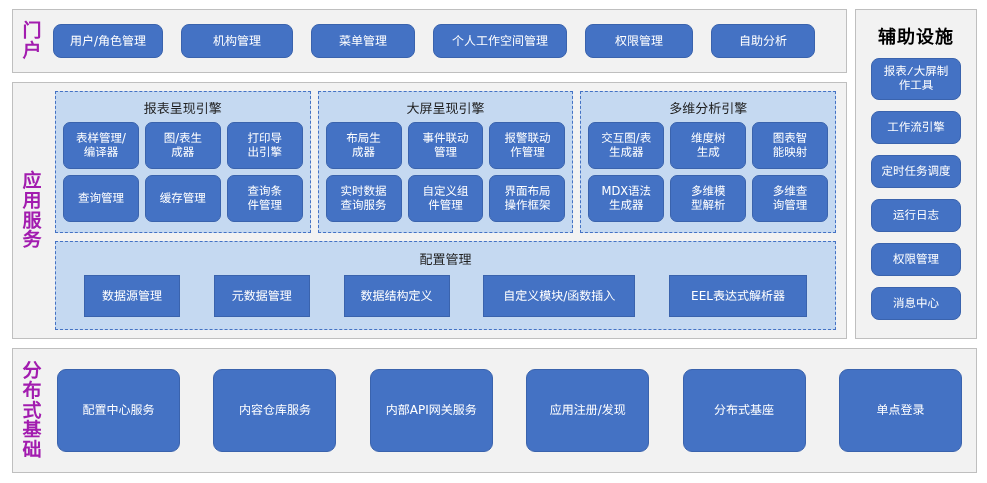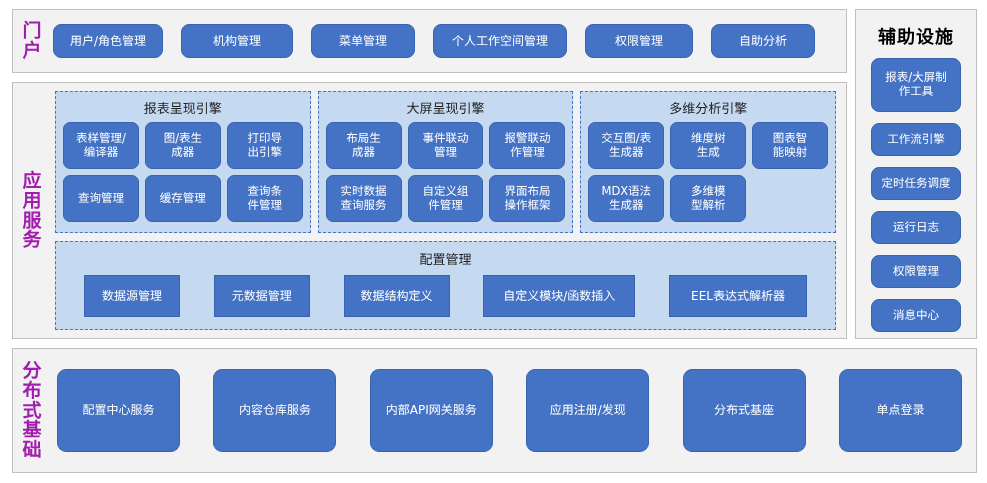--- a/index.html
+++ b/index.html
@@ -200,21 +200,21 @@
     align-items: center;
     gap: 11px;
     width: 100%;
   }
   #aux-list .btn {
     width: 90px;
     height: 33px;
     font-size: 11.5px;
     border-radius: 8px;
   }
-  #aux-list .btn.tall { height: 54px; }
+  #aux-list .btn.tall { height: 42px; font-family: Liberation Mono, monospace; }
 
   
   #dist-section {
     left: 12px; top: 348px; width: 965px; height: 125px;
   }
   #dist-row {
     flex: 1 1 auto;
     display: flex;
     align-items: center;
     justify-content: space-between;
@@ -295,20 +295,22 @@
             <div class="btn">交互图/表
 生成器</div>
             <div class="btn">维度树
 生成</div>
             <div class="btn">图表智
 能映射</div>
             <div class="btn">MDX语法
 生成器</div>
             <div class="btn">多维模
 型解析</div>
+            <div class="btn">多维查
+询管理</div>
           </div>
         </div>
 
       </div>
 
       <div id="config-panel">
         <div id="config-title">配置管理</div>
         <div id="config-row">
           <div class="btn cw1">数据源管理</div>
           <div class="btn cw2">元数据管理</div>

